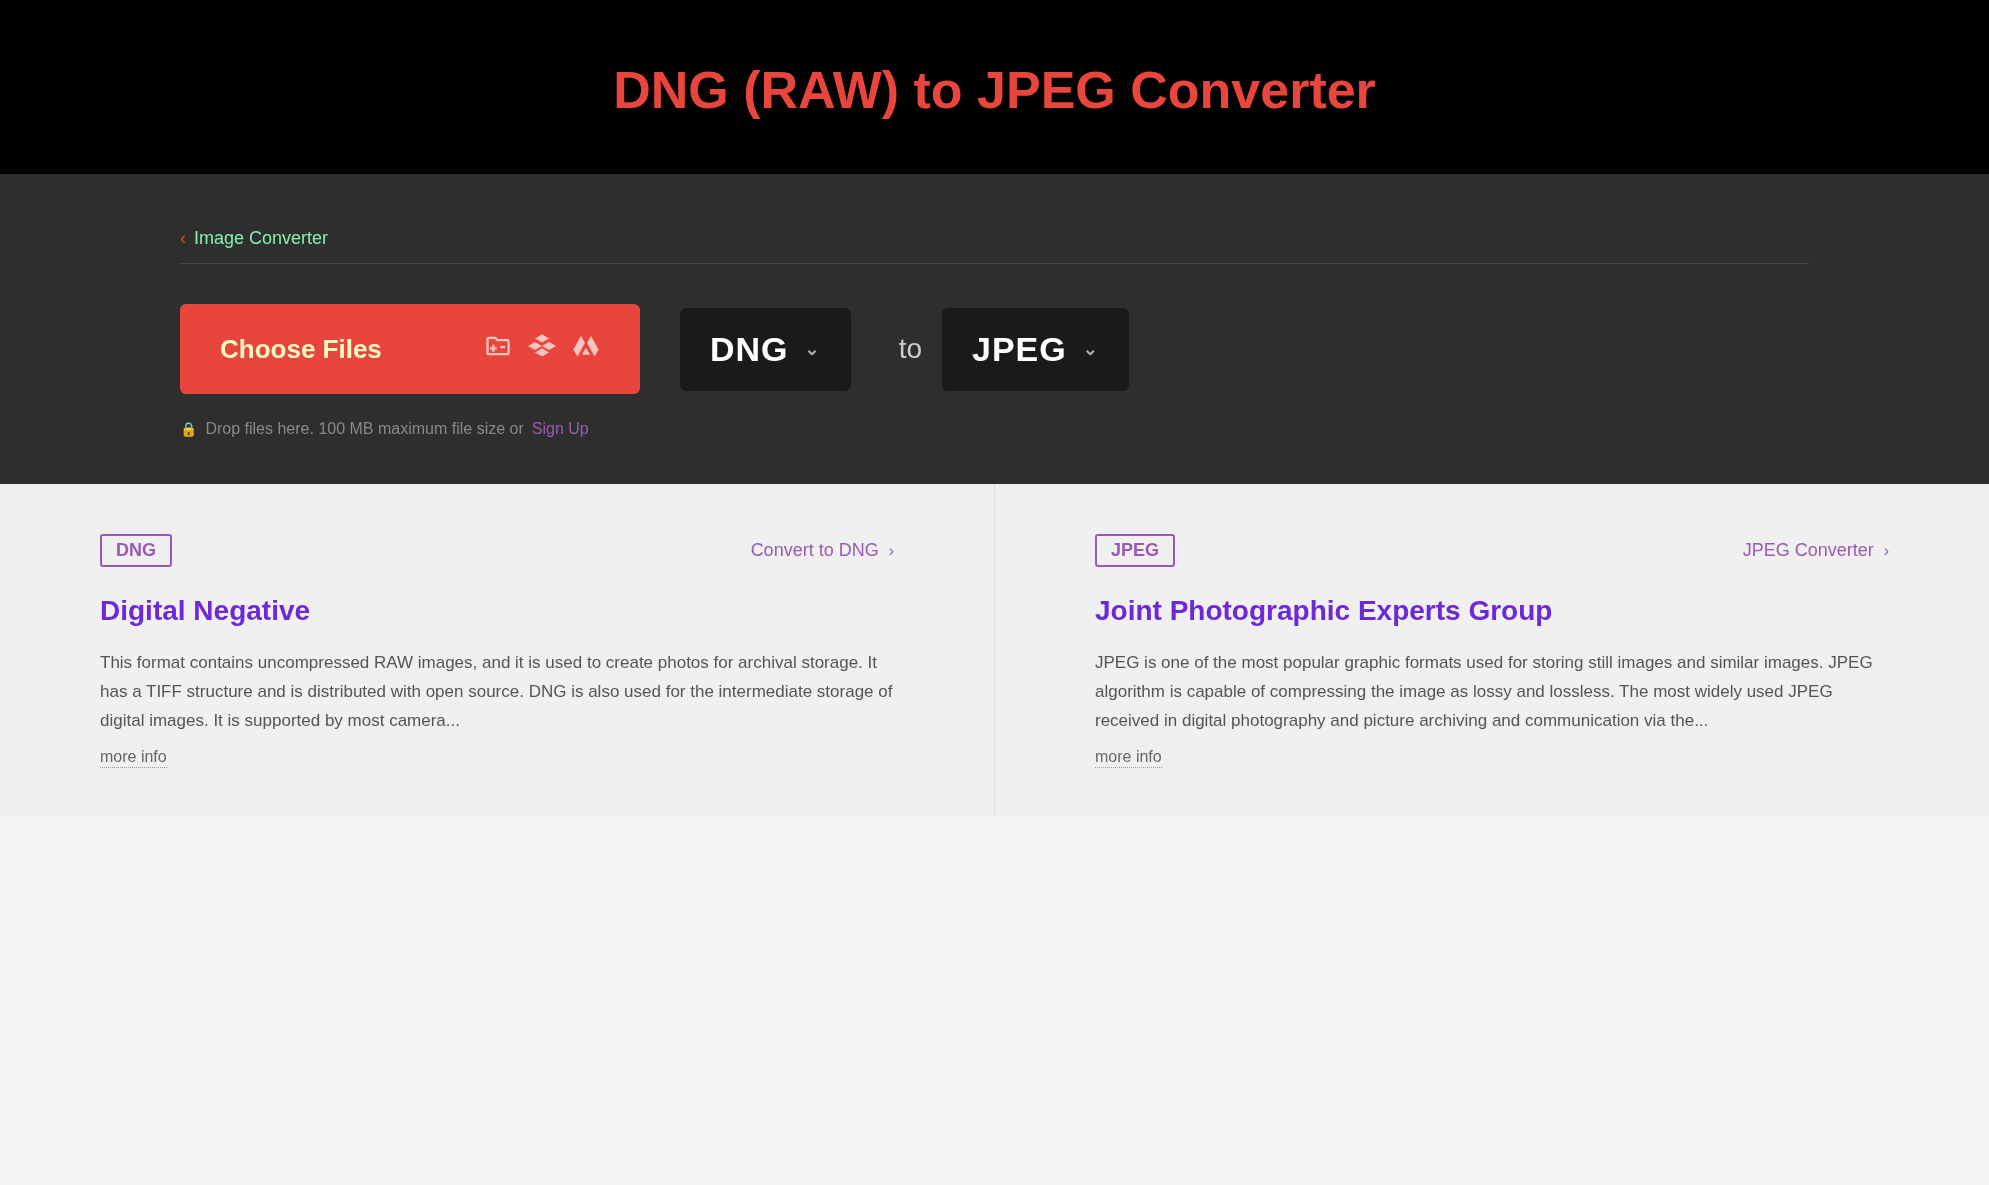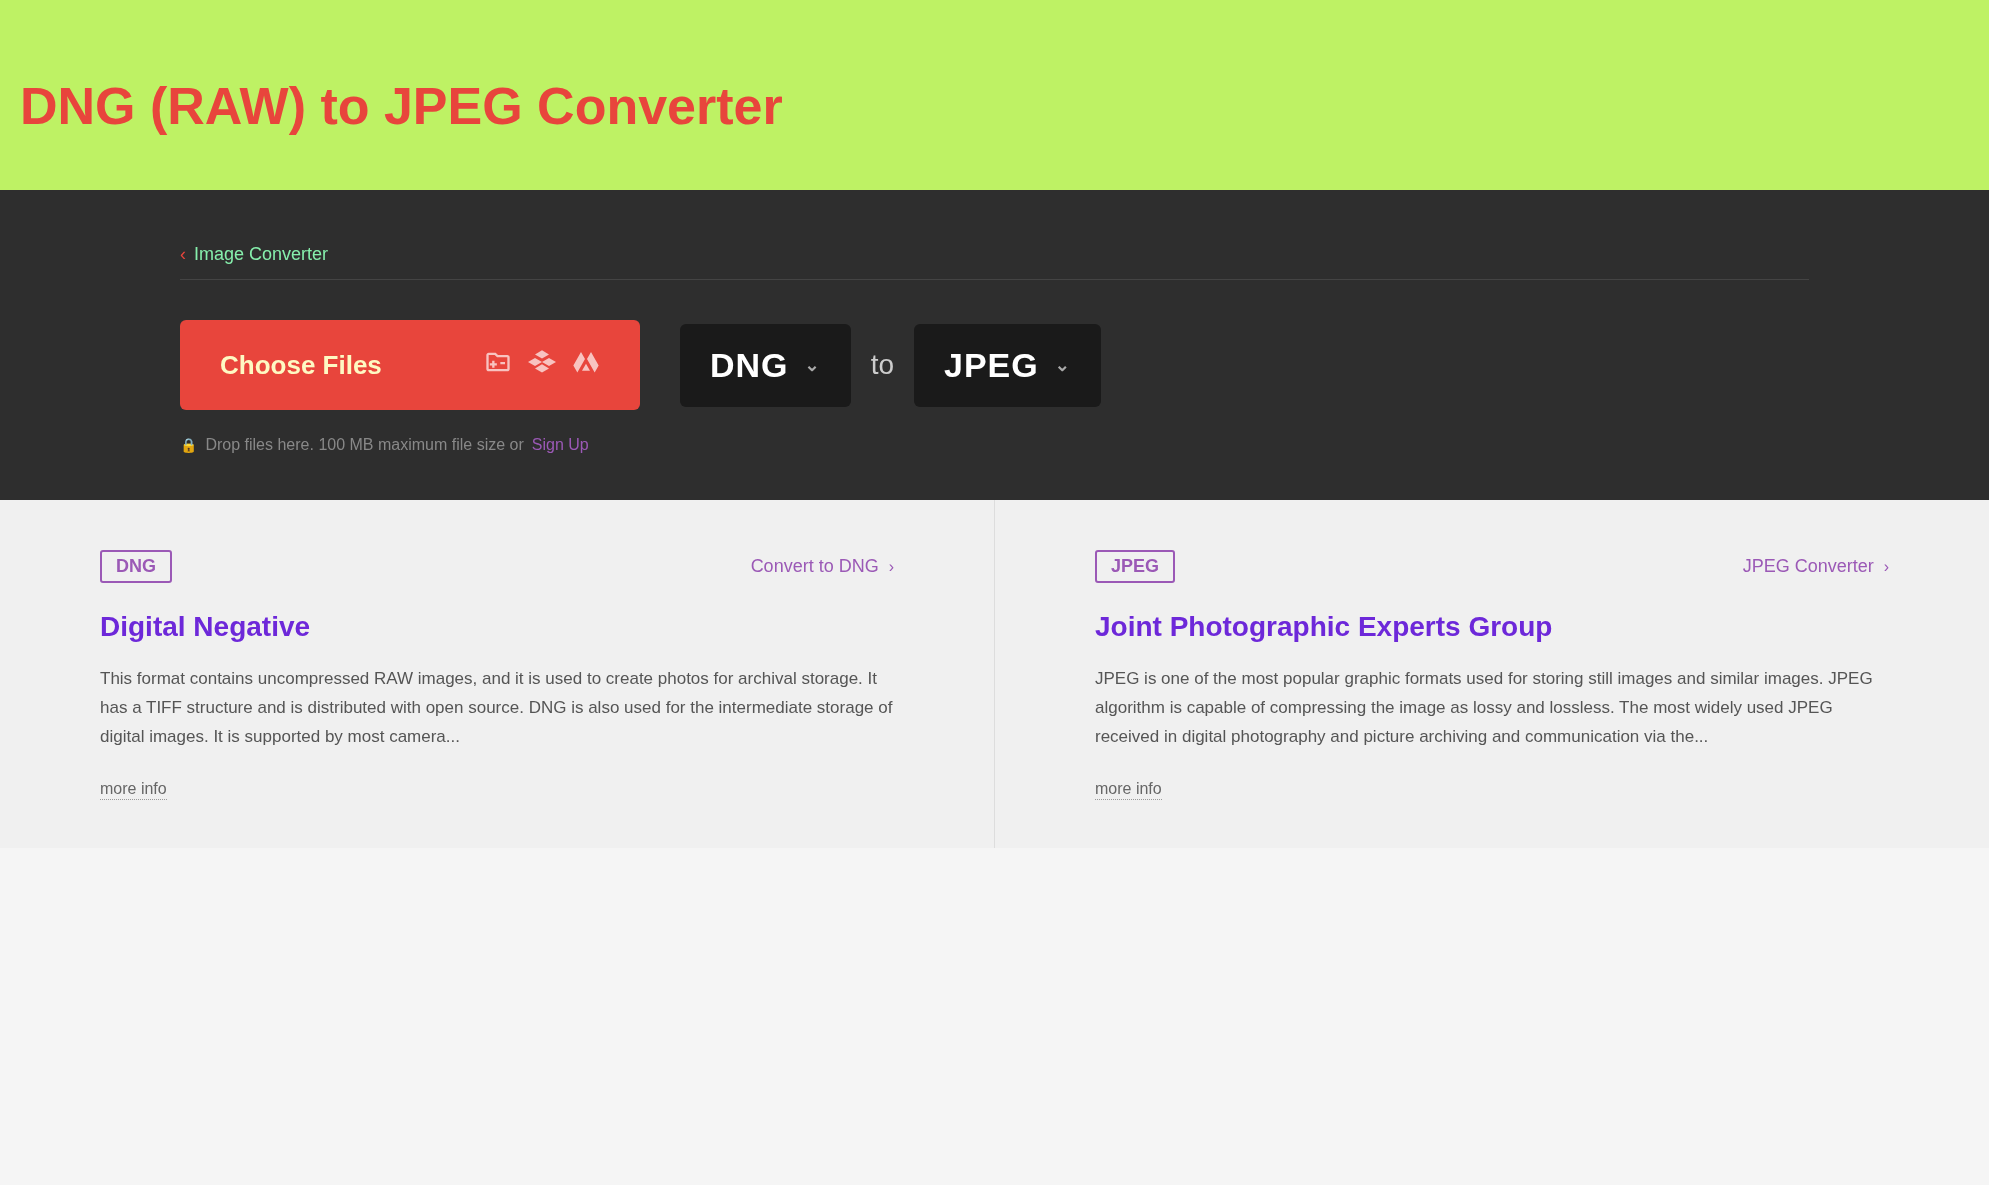--- a/index.html
+++ b/index.html
@@ -10,22 +10,23 @@
 
     body {
       font-family: Arial, sans-serif;
       background: #f5f5f5;
       min-height: 1185px;
       width: 1989px;
       overflow-x: hidden;
     }
 
     .page-header {
-      padding: 76px 20px 40px;
-      background: #bef264;
+      text-align: center;
+      padding: 60px 20px 40px;
+      background: #000000;
     }
 
     .page-title {
       font-size: 52px;
       font-weight: bold;
       color: #e8453c;
       margin-bottom: 14px;
       font-family: Arial, sans-serif;
     }
 
@@ -120,20 +121,21 @@
 
     .format-box .chevron {
       font-size: 18px;
       color: #aaa;
     }
 
     .to-label {
       color: #ccc;
       font-size: 28px;
       font-weight: normal;
+      margin-left: 28px;
     }
 
     .drop-zone-hint {
       color: #888;
       font-size: 16px;
       display: flex;
       align-items: center;
       gap: 8px;
       padding: 6px 0;
     }
@@ -200,21 +202,21 @@
       font-size: 28px;
       font-weight: bold;
       color: #6d28d9;
       margin-bottom: 22px;
     }
 
     .card-description {
       font-size: 17px;
       color: #555;
       line-height: 1.7;
-      margin-bottom: 28px;
+      margin-bottom: 12px;
     }
 
     .more-info-link {
       color: #666;
       font-size: 16px;
       text-decoration: none;
       border-bottom: 1px dotted #999;
       padding-bottom: 2px;
     }
 

